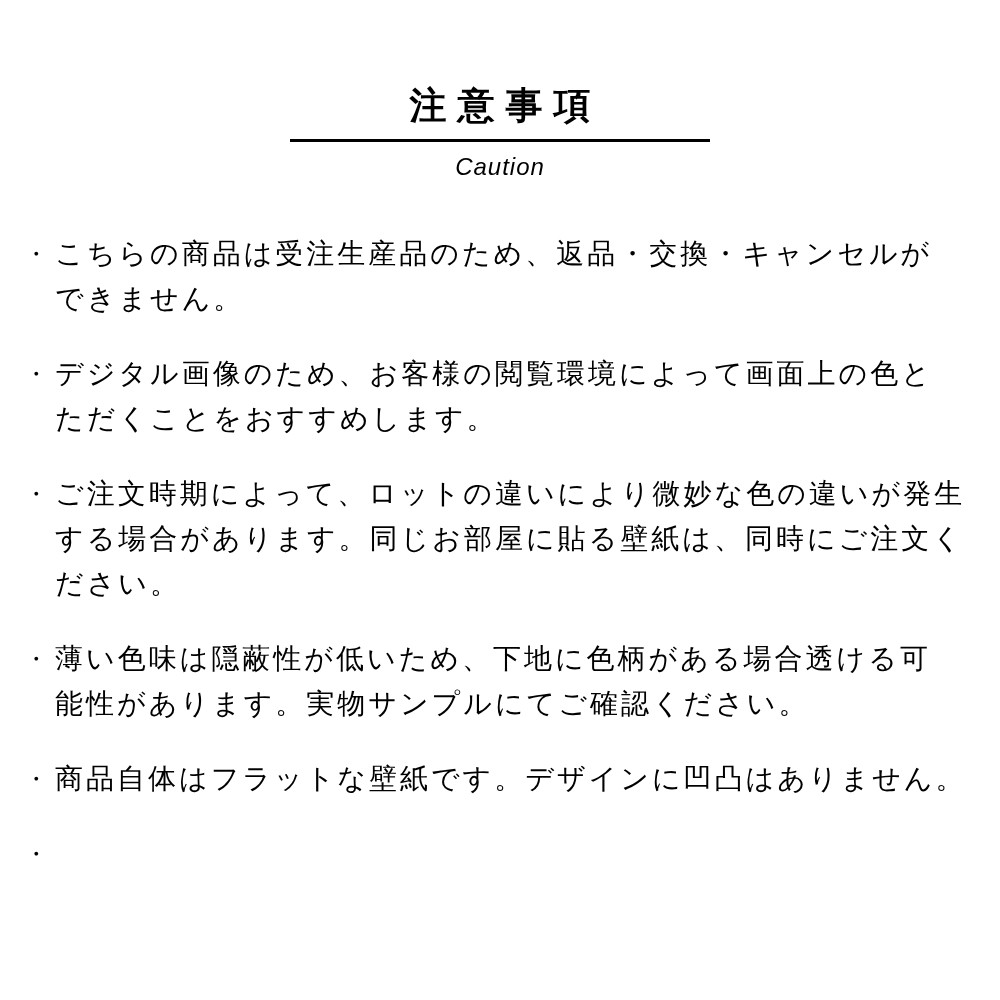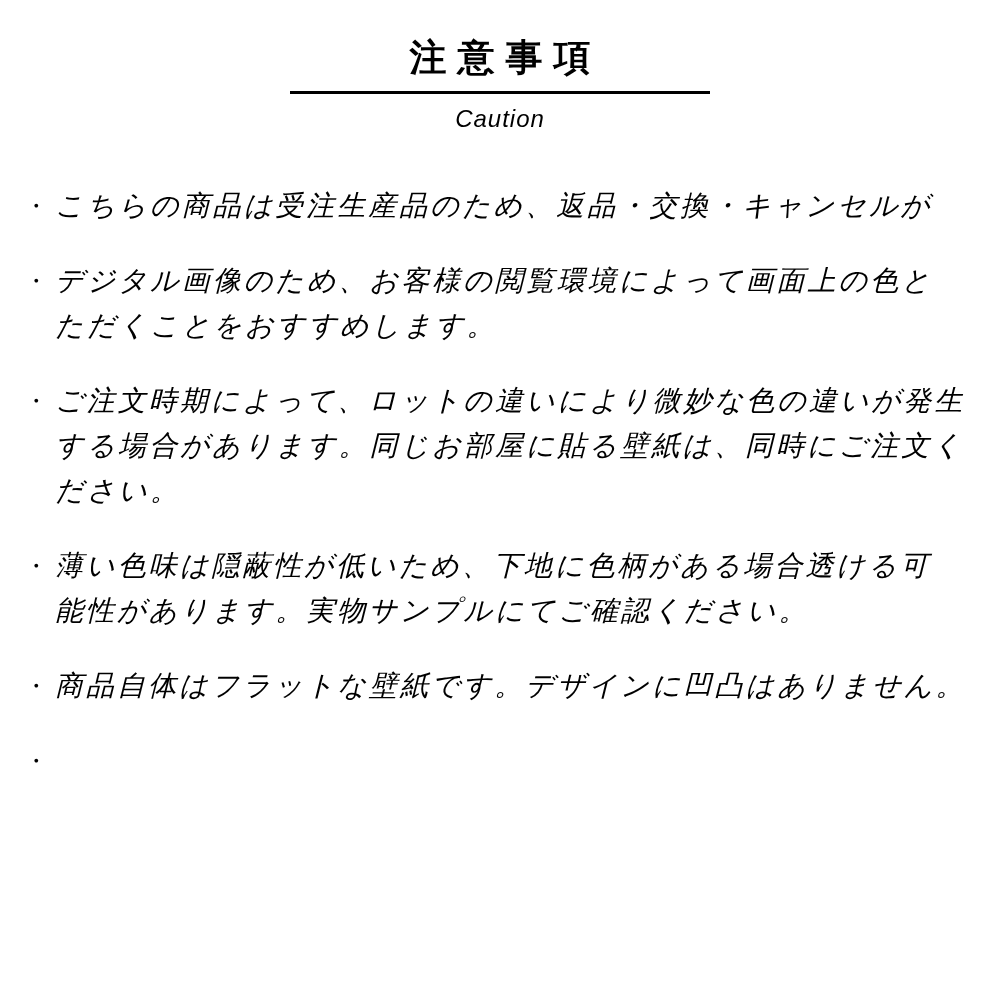--- a/index.html
+++ b/index.html
@@ -7,21 +7,21 @@
     width: 1000px; height: 1000px;
     background: #ffffff;
     color: #000000;
     font-family: "Liberation Sans", sans-serif;
     overflow: hidden;
   }
   .page { width: 1000px; height: 1000px; background: #ffffff; }
 
   header.caution-header {
     text-align: center;
-    padding-top: 36px;
+    padding-top: 84px;
   }
   h1.page-title {
     font-size: 37px;
     font-weight: bold;
     letter-spacing: 11px;
     text-indent: 11px; 
     line-height: 44px;
   }
   .title-underline {
     width: 420px;
@@ -51,40 +51,40 @@
     line-height: 45px;
     text-align: left;
     padding-left: 2px;
   }
   .note-lines { flex: 1 1 auto; }
   .note-line {
     font-size: 28px;
     line-height: 45px;
     letter-spacing: 3px;
     white-space: nowrap;
-    font-style: italic;
   }
 </style>
 </head>
 <body>
 
 <div class="page">
 
   <header class="caution-header">
     <h1 class="page-title">注意事項</h1>
     <div class="title-underline"></div>
     <div class="page-subtitle">Caution</div>
   </header>
 
   <main class="notes-list">
 
     <div class="note-item">
       <span class="bullet-marker">・</span>
       <div class="note-lines">
         <div class="note-line">こちらの商品は受注生産品のため、返品・交換・キャンセルが</div>
+        <div class="note-line">できません。</div>
       </div>
     </div>
 
     <div class="note-item">
       <span class="bullet-marker">・</span>
       <div class="note-lines">
         <div class="note-line">デジタル画像のため、お客様の閲覧環境によって画面上の色と</div>
         <div class="note-line">ただくことをおすすめします。</div>
       </div>
     </div>

